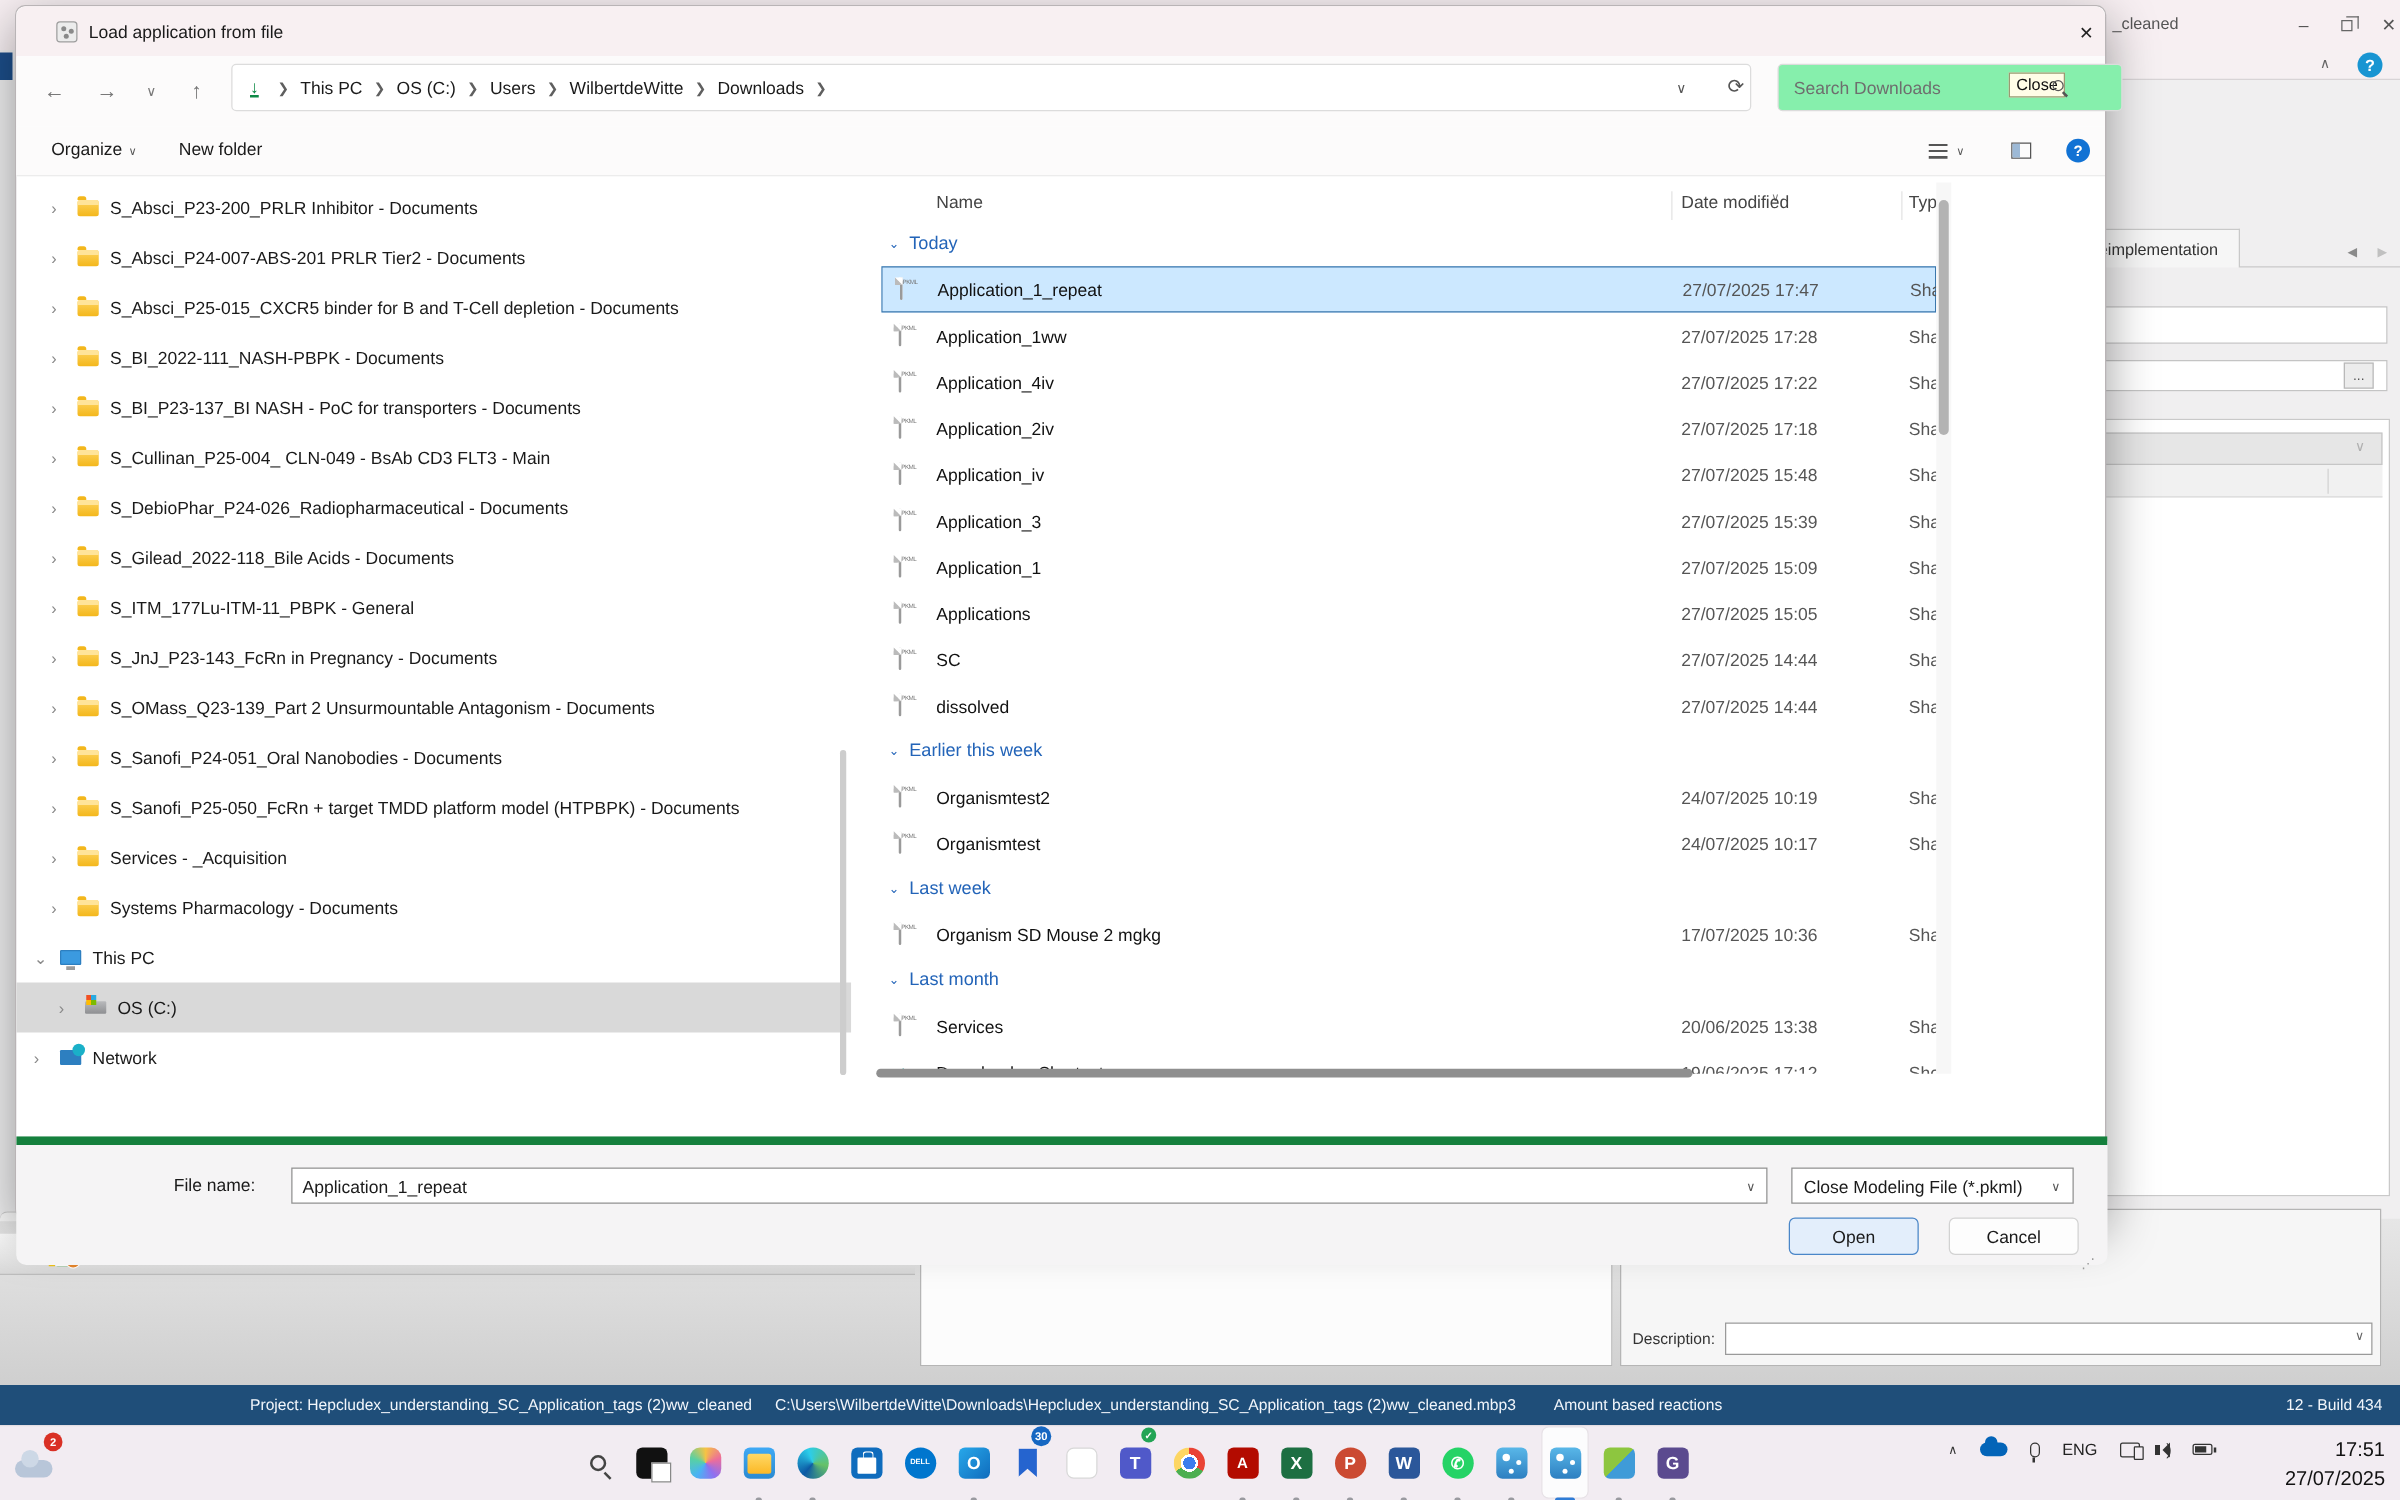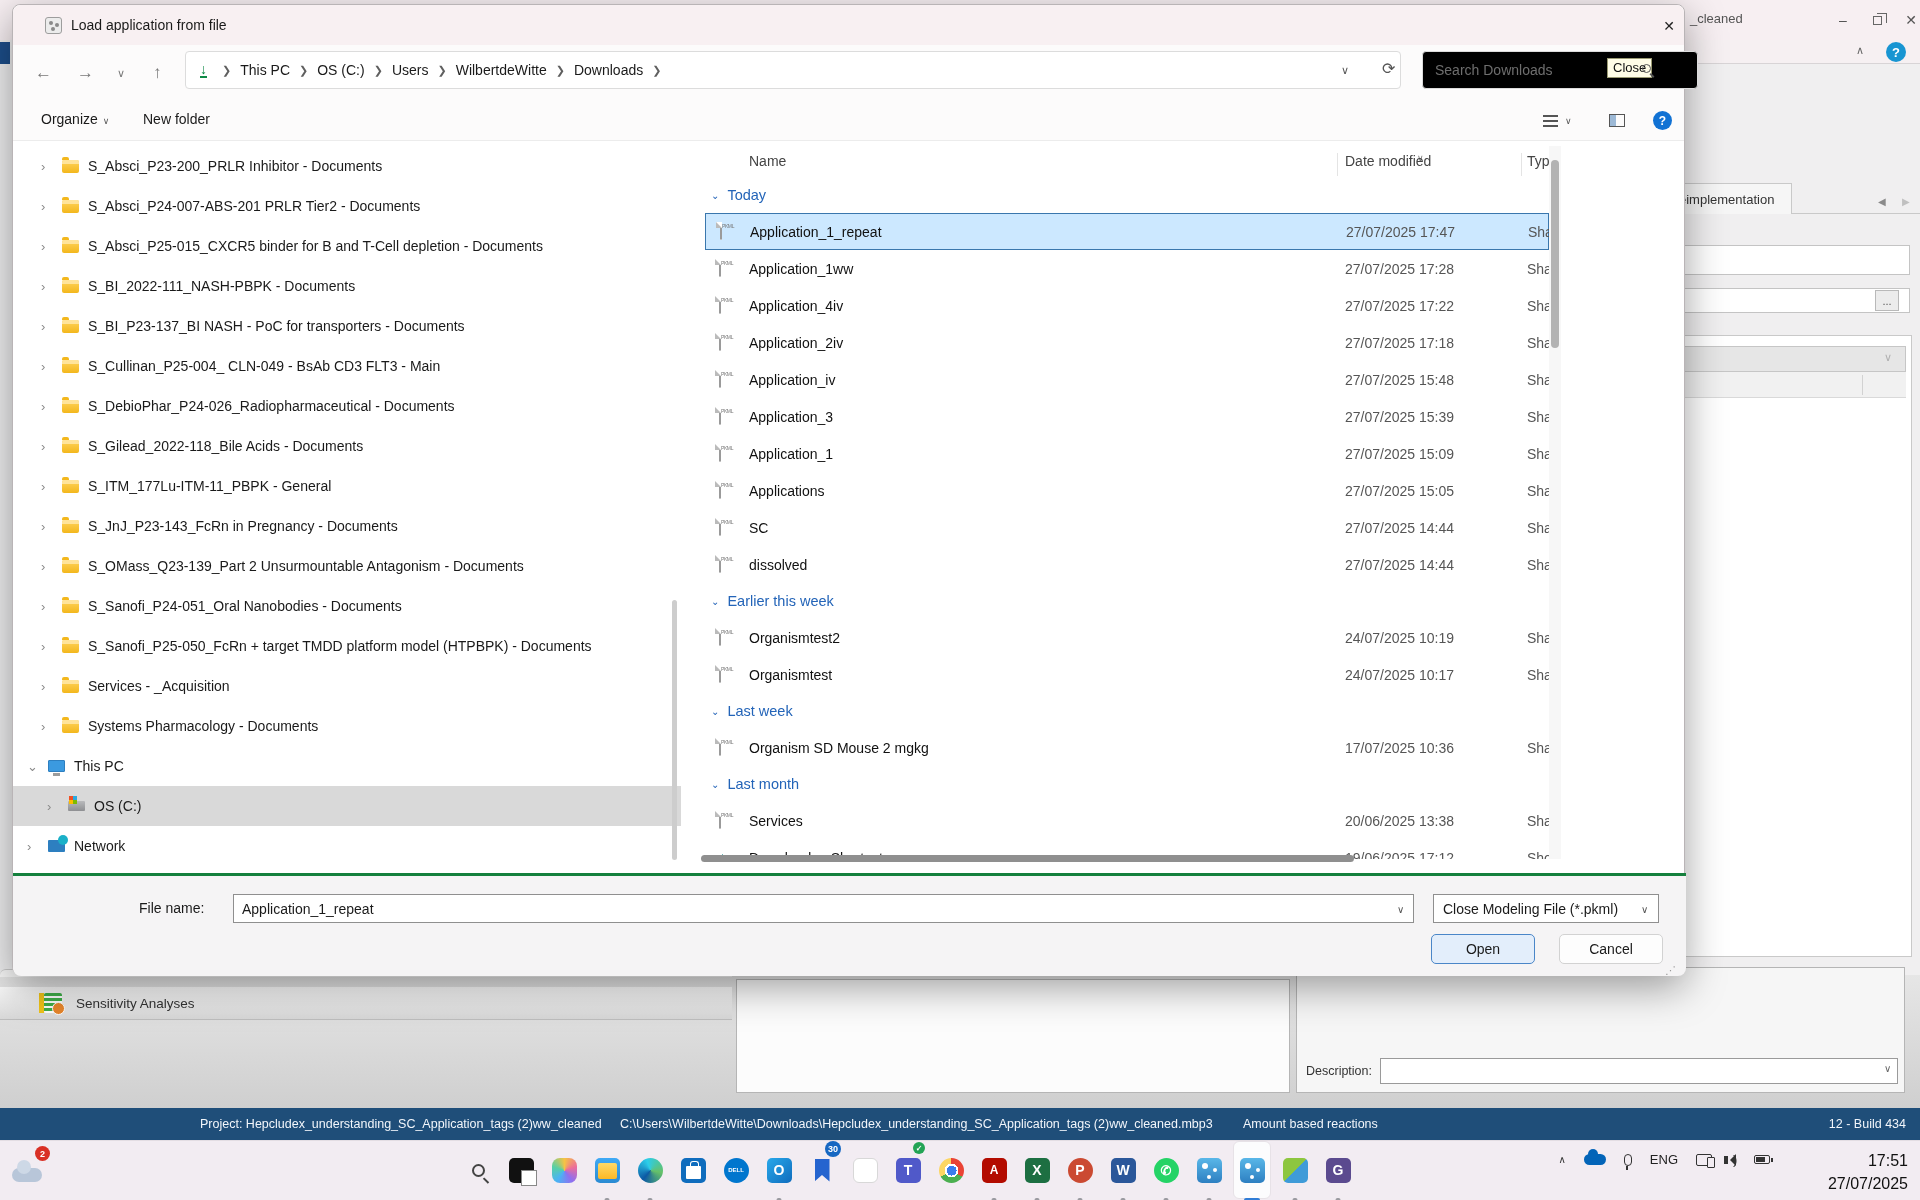--- a/index.html
+++ b/index.html
@@ -124,21 +124,21 @@
   #dlg-close { left:1642px; top:9px; width:28px; height:24px; display:flex; align-items:center; justify-content:center; font-size:14px; color:#222; }
   #dlg-toolbar { left:0; top:40px; width:100%; height:56px; background:#fcfbfb; }
   .navb { top:58px; color:#787878; font-size:17px; }
   #nav-back{left:22px;} #nav-fwd{left:64px;} #nav-hist{left:104px; font-size:11px; top:62px;} #nav-up{left:140px;}
   #addr-box { left:172px; top:46px; width:1216px; height:38px; background:#fff; border:1px solid #dcdcdc; border-radius:4px; display:flex; align-items:center; font-size:14px; }
   #dl-glyph { color:#0e8a46; font-weight:bold; border-bottom:2px solid #0e8a46; margin:0 6px 0 14px; line-height:1.05; }
   .crumb-sep { color:#5f5f5f; font-size:11px; margin:0 9px; }
   .crumb { color:#1a1a1a; white-space:nowrap; }
   #addr-chev { position:absolute; left:1155px; color:#555; font-size:11px; }
   #addr-refresh { position:absolute; left:1196px; color:#555; font-size:16px; top:7px; }
-  #search-box { left:1409px; top:46px; width:276px; height:38px; background:#000000; border:1px solid #dcdcdc; border-radius:4px; }
+  #search-box { left:1409px; top:46px; width:276px; height:38px; background:#86efac; border:1px solid #dcdcdc; border-radius:4px; }
   #search-ph { position:absolute; left:12px; top:10px; color:#6e6e6e; font-size:14px; }
   #close-tip { position:absolute; left:170px; top:6px; background:#fffde7; border:1px solid #9a9a72; padding:1px 5px 2px; font-size:13px; color:#111;margin-left:14px; }
   #search-lens { position:absolute; left:219px; top:12px; width:9px; height:9px; border:1.6px solid #555; border-radius:50%; }
   #search-lens:after { content:''; position:absolute; width:1.8px; height:5px; background:#555; left:8px; top:8px; transform:rotate(-45deg); }
   #cmd-bar { left:0; top:96px; width:100%; height:40px; background:#fcfbfb; border-bottom:1px solid #ececec; font-size:14px; }
   #cmd-organize { left:28px; top:10px; }
   #cmd-organize i { font-style:normal; font-size:9px; color:#555; margin-left:5px; }
   #cmd-newfolder { left:130px; top:10px; }
   #view-lines { left:1530px; top:14px; width:15px; height:12px; background:repeating-linear-gradient(#555 0 2px, transparent 2px 5px); }
   #view-chev { left:1552px; top:15px; font-size:9px; color:#555; }
@@ -179,21 +179,21 @@
   .i-short { color:#0e8a8a; font-weight:bold; font-size:14px; border-bottom:2px solid #0e8a8a; line-height:1; }
   .fname { position:absolute; left:44px; color:#111; white-space:nowrap; }
   .fdate { position:absolute; left:640px; color:#555; white-space:nowrap; }
   .ftype { position:absolute; left:822px; color:#555; white-space:nowrap; }
   #v-scroll-track { left:1536px; top:141px; width:12px; height:713px; background:#f7f7f7; }
   #v-scroll-thumb { left:1538px; top:155px; width:8px; height:188px; background:#b3b3b3; border-radius:4px; }
   #h-scroll { left:688px; top:850px; width:653px; height:7px; background:#8f8f8f; border-radius:4px; }
   #preview-pane { left:1548px; top:141px; width:125px; height:725px; background:#fff; display:flex; align-items:center; justify-content:center; text-align:center; color:#555; font-size:14px; }
   #preview-pane div { width:92px; line-height:1.35; }
 
-  #dlg-bottom { left:0; top:868px; width:1673px; height:103px; background:#f5f4f5; border-top:3px solid #15803d; border-radius:0 0 8px 8px; font-size:14px; }
+  #dlg-bottom { left:0; top:904px; width:1673px; height:103px; background:#f5f4f5; border-top:7px solid #15803d; border-radius:0 0 8px 8px; font-size:14px; }
   #fn-label { left:126px; top:24px; }
   #fn-input { left:220px; top:18px; width:1181px; height:29px; background:#fff; border:1px solid #8f8f8f; display:flex; align-items:center; padding-left:8px; }
   #fn-chev { left:1384px; top:28px; font-size:10px; color:#555; }
   #ft-combo { left:1420px; top:18px; width:226px; height:29px; background:#fff; border:1px solid #8f8f8f; display:flex; align-items:center; padding-left:9px; white-space:nowrap; }
   #ft-chev { left:1628px; top:28px; font-size:10px; color:#555; }
   #btn-open { left:1418px; top:58px; width:104px; height:30px; background:#e3eefb; border:1px solid #4a86c8; border-radius:5px; display:flex; align-items:center; justify-content:center; }
   #btn-cancel { left:1546px; top:58px; width:104px; height:30px; background:#fdfdfd; border:1px solid #d2d2d2; border-radius:5px; display:flex; align-items:center; justify-content:center; }
   #grip { left:1652px; top:88px; color:#9a9a9a; font-size:11px; letter-spacing:1px; }
 </style>
 </head>

